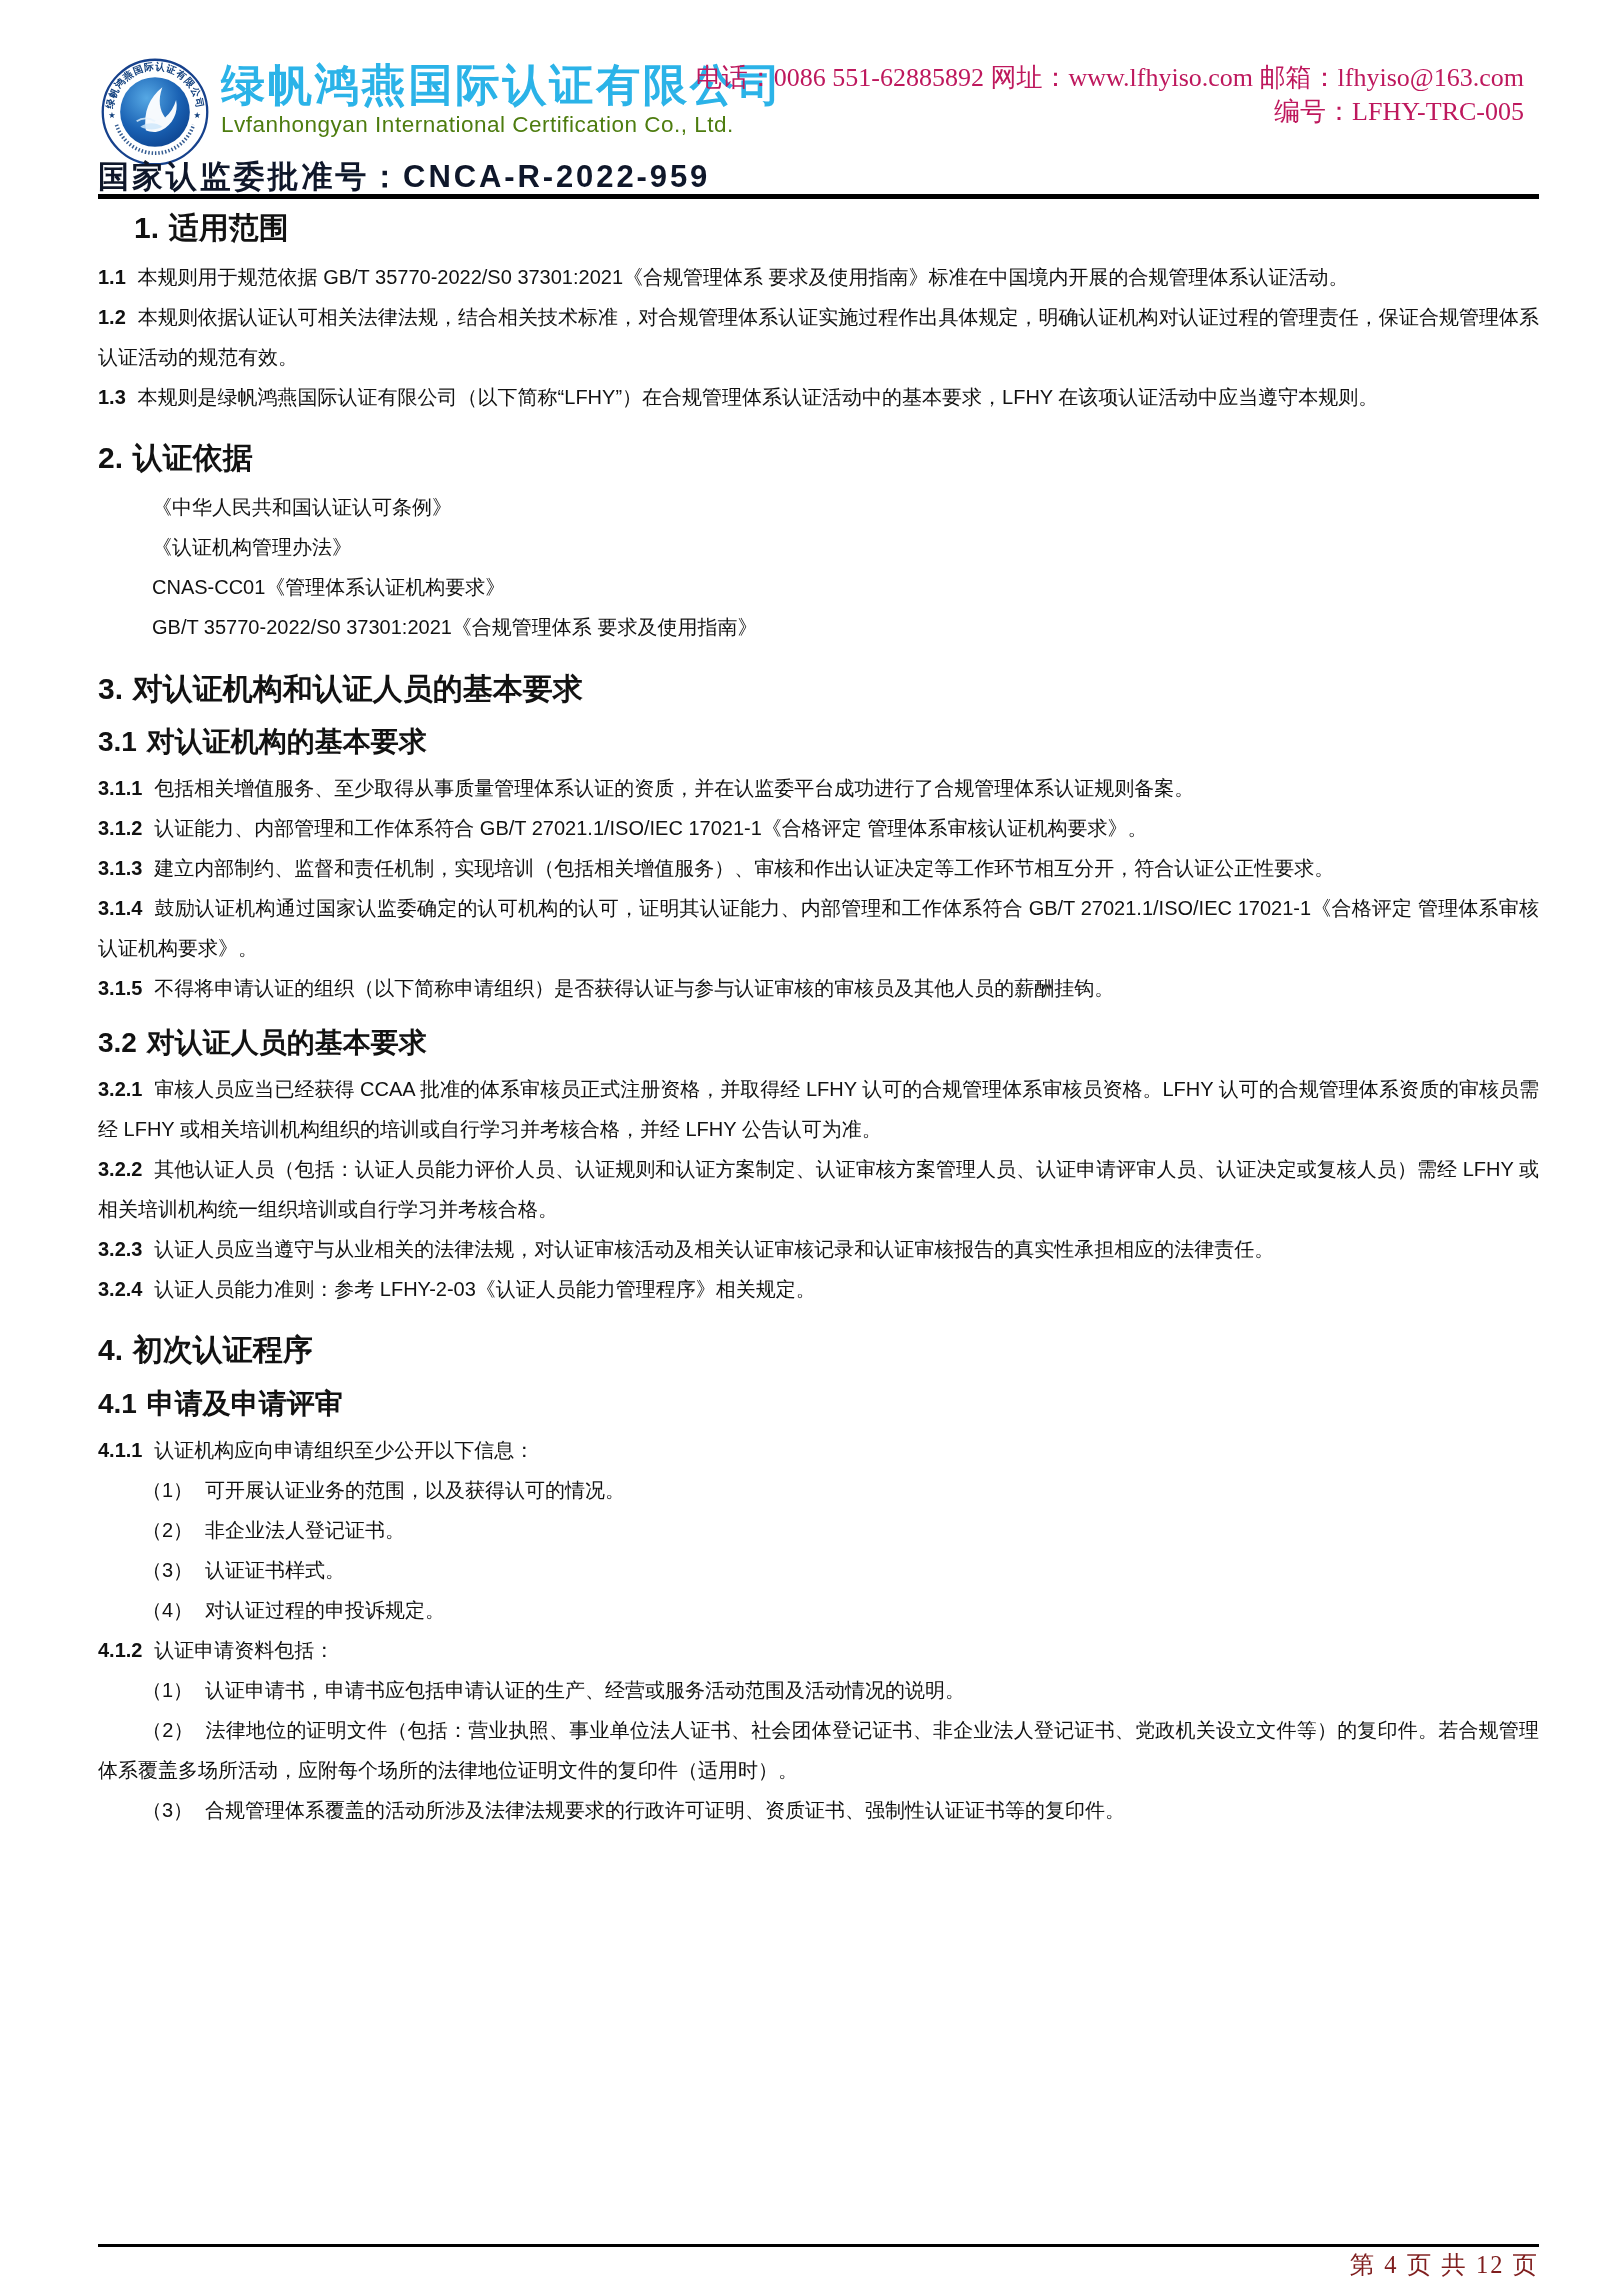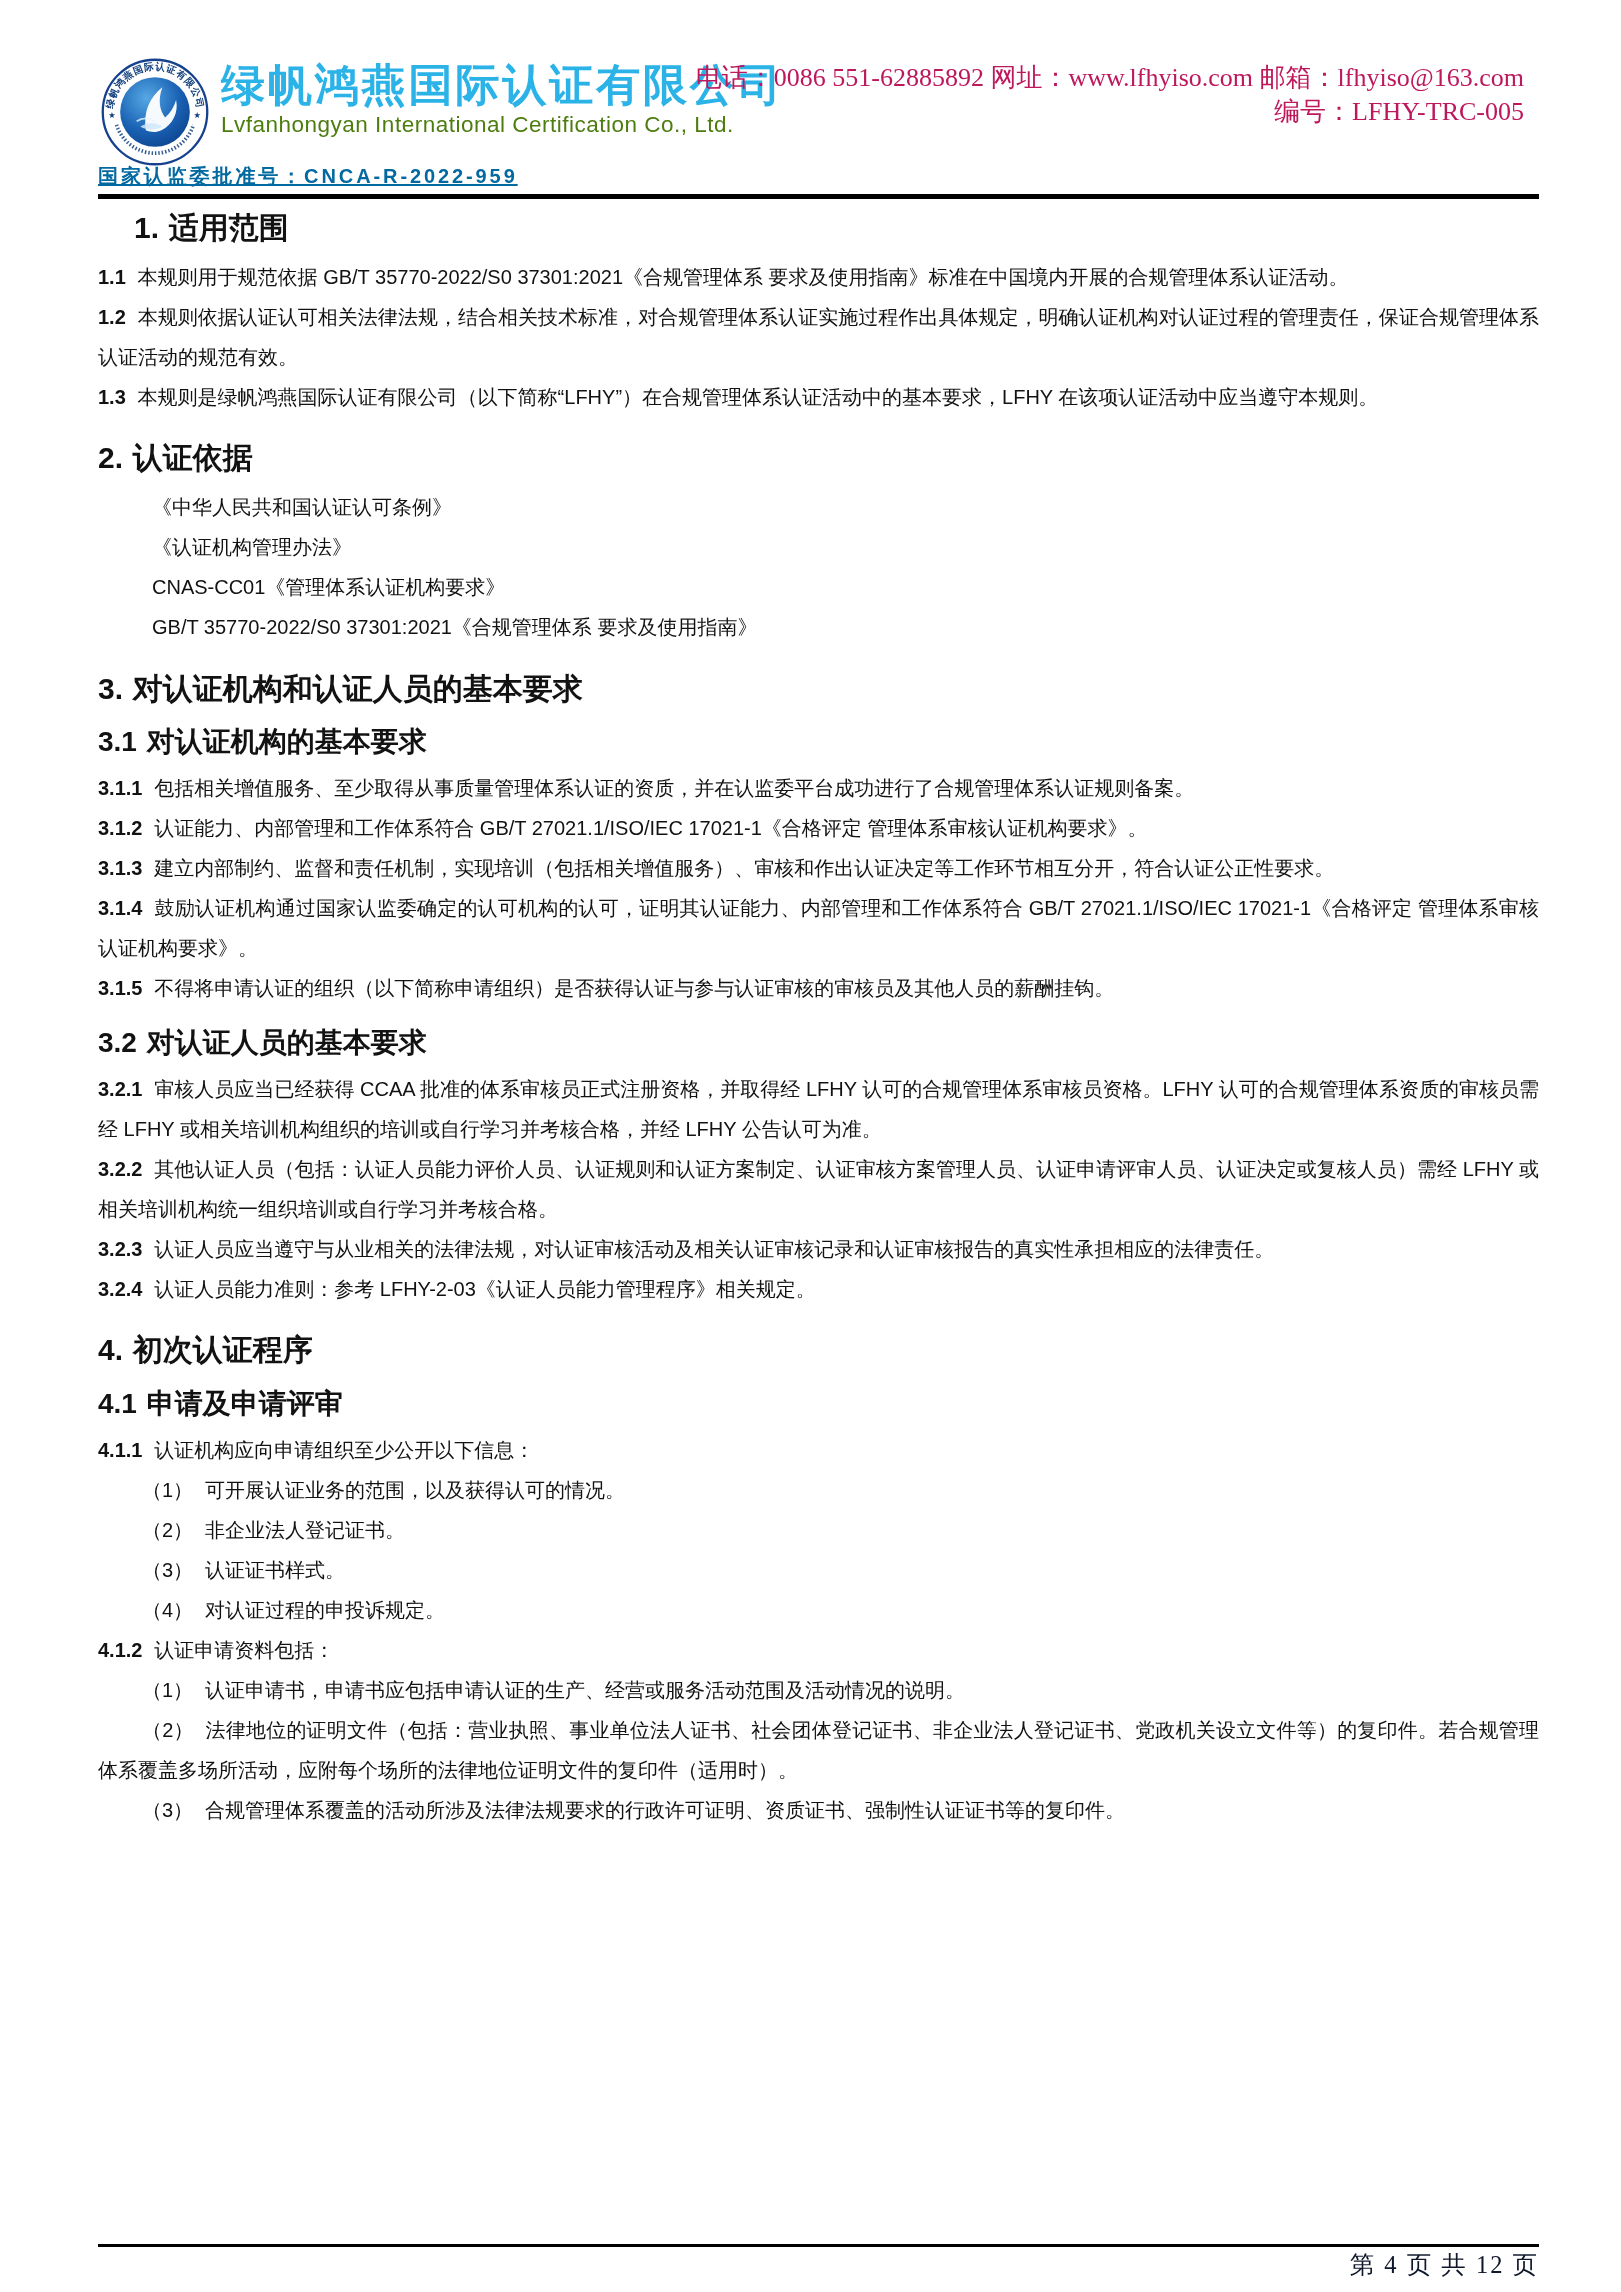--- a/index.html
+++ b/index.html
@@ -19,22 +19,22 @@
   .brand{position:absolute;left:123px;top:3.9px;white-space:nowrap;}
   .brand-cn{
     font-size:44px;font-weight:bold;letter-spacing:2.9px;
     color:#2bb3e8;line-height:51px;
   }
   .brand-en{
     font-size:22.5px;color:#4d7c0f;line-height:29px;letter-spacing:0.5px;
   }
   .approval{
     position:absolute;left:0;top:106px;white-space:nowrap;
-    font-size:20px;font-weight:bold;letter-spacing:2.9px;
-    color:#0369a1;line-height:31px;text-decoration:underline;
+    font-size:31px;font-weight:bold;letter-spacing:2.9px;
+    color:#0f172a;line-height:31px;
   }
   .hdr-right{
     position:absolute;right:15px;top:5.9px;text-align:right;
     font-family:"Liberation Serif","DejaVu Serif",serif;
     font-size:26px;line-height:34px;color:#be185d;white-space:nowrap;
   }
   .hdr-rule{
     position:absolute;top:194px;left:98px;right:82px;height:4.9px;background:#000;
   }
   
@@ -49,21 +49,21 @@
   .blk.h1 .num,.blk.h2 .num{font-weight:bold;margin-right:9.8px;}
   .blk.h1:first-child{margin-top:0;margin-left:36px;}
   .blk.cite{padding-left:54px;}
   .blk.item{text-indent:44px;}
   
   .ftr{position:absolute;left:98px;right:82px;bottom:11.8px;}
   .ftr-rule{height:2.9px;background:#000;}
   .page-num{
     text-align:right;margin-top:1px;
     font-family:"Liberation Serif","DejaVu Serif",serif;
-    font-size:24.5px;color:#0f172a;letter-spacing:2px;
+    font-size:24.5px;color:#7f1d1d;letter-spacing:2px;
   }
 </style>
 </head>
 <body>
 
 <div class="page">
 
   <div class="hdr">
     <div class="hdr-left">
       <svg class="logo" viewBox="0 0 120 120" aria-hidden="true">

